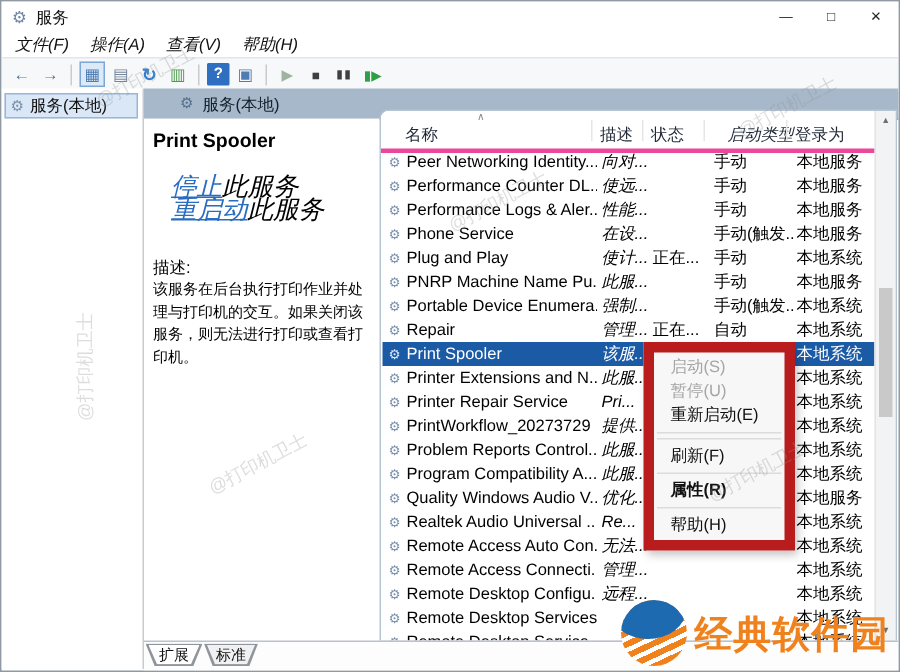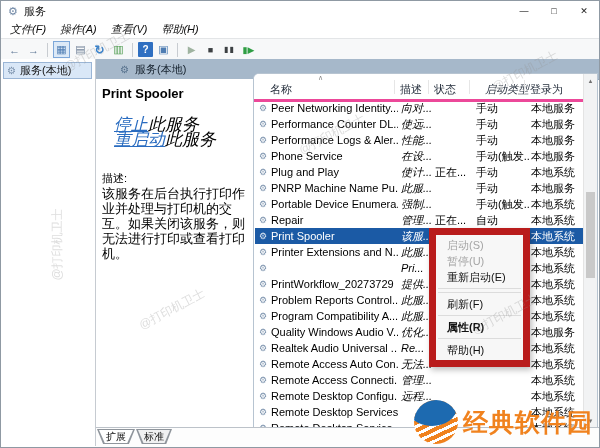--- a/index.html
+++ b/index.html
@@ -40,21 +40,21 @@
   
   .band{position:absolute;top:58px;left:95px;right:0;height:20px;background:var(--band,#a6b8ca);
         border-bottom:1px solid #93a6ba;display:flex;align-items:center;font-size:11px;color:#14202c;}
   .band-gear{color:#5f7astro;margin:0 6px 0 24px;color:#55708c;font-size:10px;}
   
   .extended{position:absolute;left:95px;top:78px;width:157px;bottom:19px;background:#fff;}
   .svc-title{position:absolute;top:7px;left:6px;font-weight:bold;font-size:13px;color:#000;}
   .svc-link-line{position:absolute;left:18px;font-size:17px;color:#000;font-style:italic;}
   .svc-link{color:var(--link,#2a6cc0);text-decoration:underline;}
   .svc-desc-label{position:absolute;left:6px;top:92px;font-size:11px;color:#000;}
-  .svc-desc{position:absolute;left:6px;top:107px;width:146px;font-size:13px;line-height:15px;color:#000;}
+  .svc-desc{position:absolute;left:6px;top:107px;width:146px;font-size:10px;line-height:15px;color:#000;}
   
   .listpanel{position:absolute;left:252px;top:72px;right:1px;bottom:19px;background:#fff;
              border:1px solid #b7c4d1;border-radius:6px 0 0 0;overflow:hidden;box-sizing:border-box;}
   .lheader{position:absolute;top:0;left:0;right:13px;height:25px;background:#fff;border-bottom:3px solid #ec4899;}
   .hcell{position:absolute;top:8px;font-size:11px;color:#1f2937;white-space:nowrap;}
   .hsep{position:absolute;top:6px;width:1px;height:14px;background:#e6e6e6;}
   .sortmark{position:absolute;top:0px;left:64px;font-size:7px;color:#888;}
   .rows{position:absolute;inset:0;}
   .lrow{position:absolute;left:1px;right:14px;height:16px;line-height:16px;font-size:11px;color:#000;}
   .lrow.selected{background:var(--sel,#1b5aa5);color:#fff;}
@@ -240,20 +240,21 @@
         <div class="lrow" style="top: 170px;">
           <span class="cell gear">⚙</span>
           <span class="cell c-name">Printer Extensions and N...</span>
           <span class="cell c-desc">此服...</span>
           <span class="cell c-status"></span>
           <span class="cell c-startup"></span>
           <span class="cell c-logon">本地系统</span>
         </div>
         <div class="lrow" style="top: 186px;">
           <span class="cell gear">⚙</span>
+          <span class="cell c-name">Printer Repair Service</span>
           <span class="cell c-desc">Pri...</span>
           <span class="cell c-status"></span>
           <span class="cell c-startup"></span>
           <span class="cell c-logon">本地系统</span>
         </div>
         <div class="lrow" style="top: 202px;">
           <span class="cell gear">⚙</span>
           <span class="cell c-name">PrintWorkflow_20273729</span>
           <span class="cell c-desc">提供...</span>
           <span class="cell c-status"></span>

